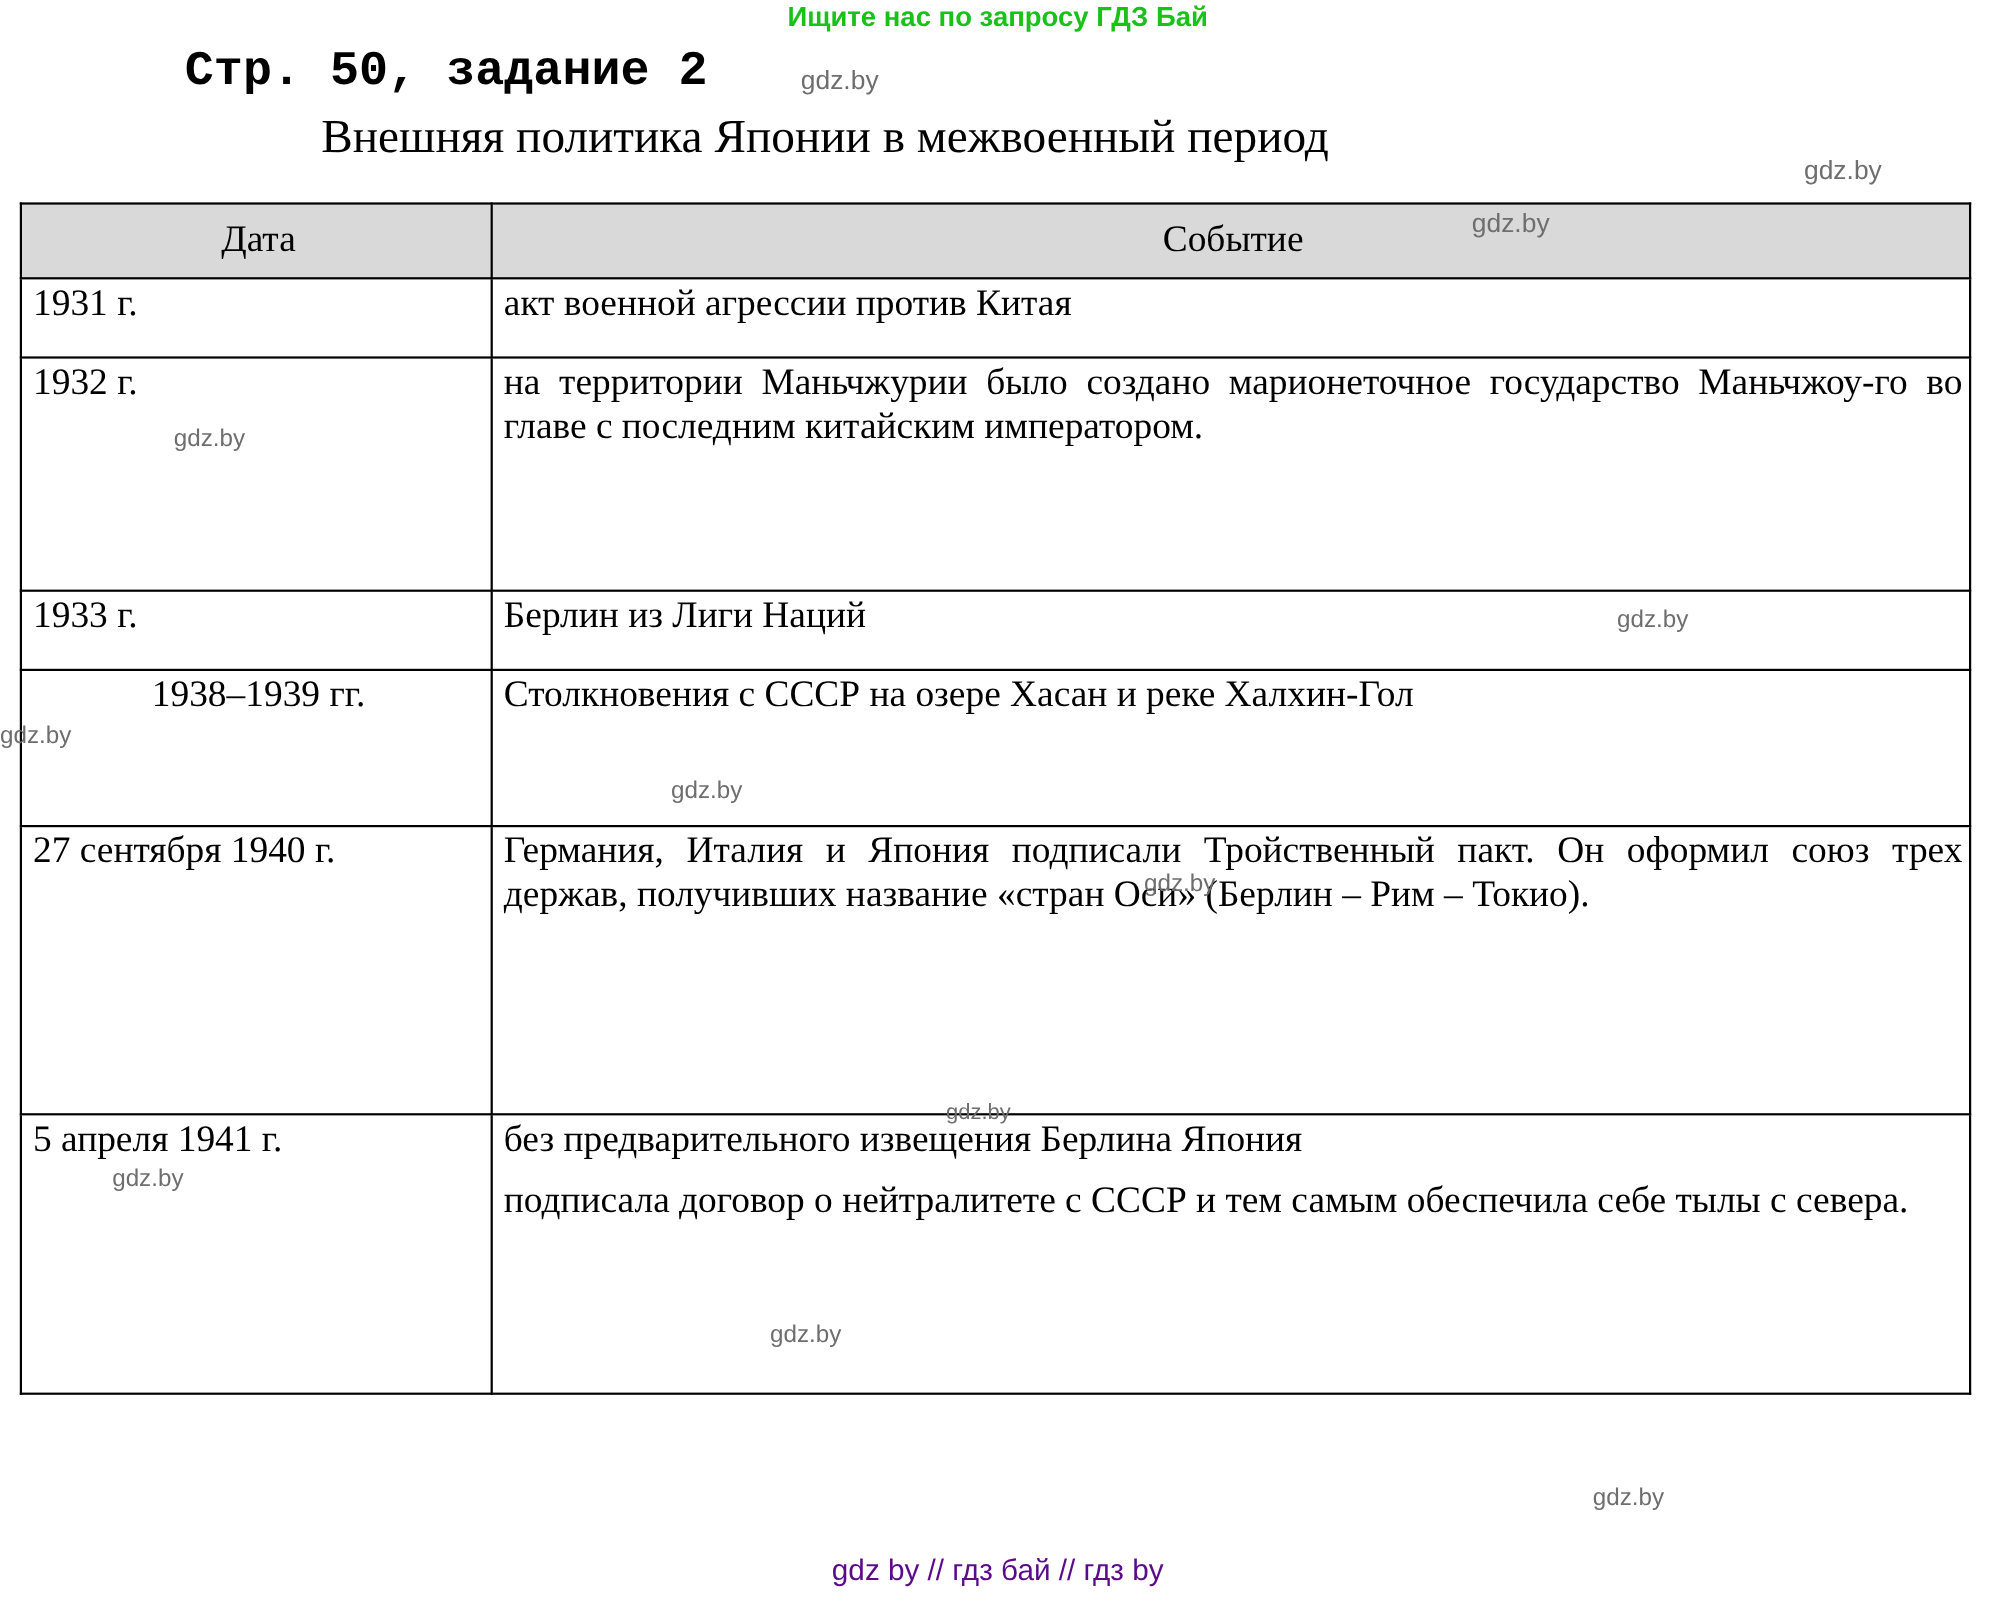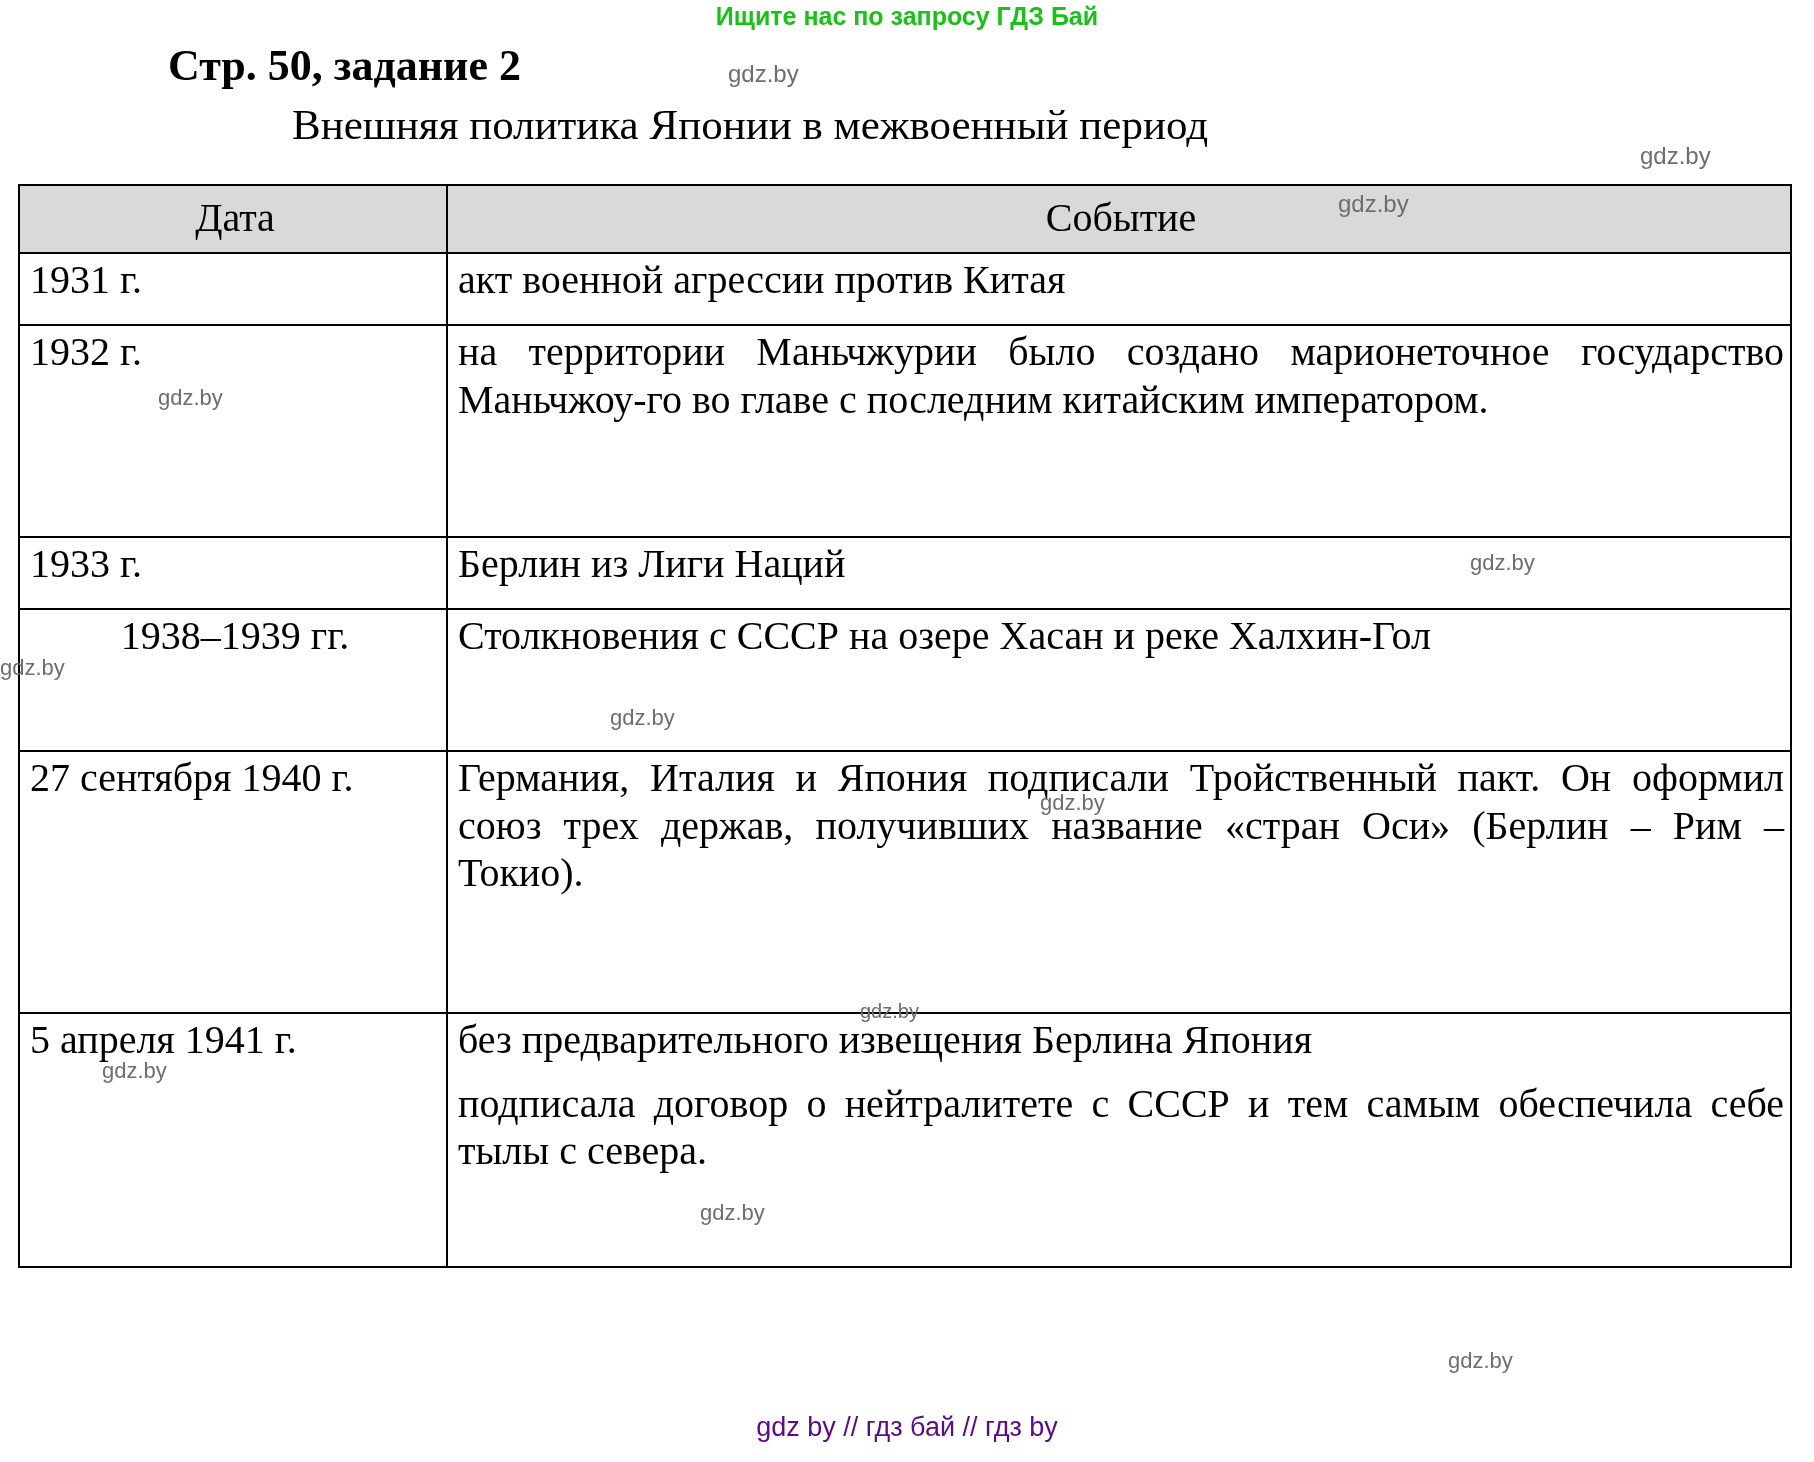--- a/index.html
+++ b/index.html
@@ -38,20 +38,21 @@
 
   
   .heading-line {
     position: absolute;
     top: 40px;
     left: 168px;
     font-size: 44px;
     font-weight: bold;
     color: #000;
     white-space: nowrap;
+    font-family: Liberation Mono, monospace;
   }
   .title-line {
     position: absolute;
     top: 100px;
     left: 0;
     width: 1500px;
     text-align: center;
     font-size: 43px;
     color: #000;
     white-space: nowrap;
@@ -76,21 +77,21 @@
   }
   table.data {
     border-collapse: collapse;
     width: 1772px;
     table-layout: fixed;
   }
   table.data th, table.data td {
     border: 2px solid #000;
     vertical-align: top;
     padding: 2px 6px 8px 10px;
-    font-size: 40px;
+    font-size: 34px;
     line-height: 1.19;
     color: #000;
   }
   table.data thead th {
     background: #d9d9d9;
     text-align: center;
     font-weight: normal;
     vertical-align: middle;
     height: 56px;
     padding-top: 4px;

